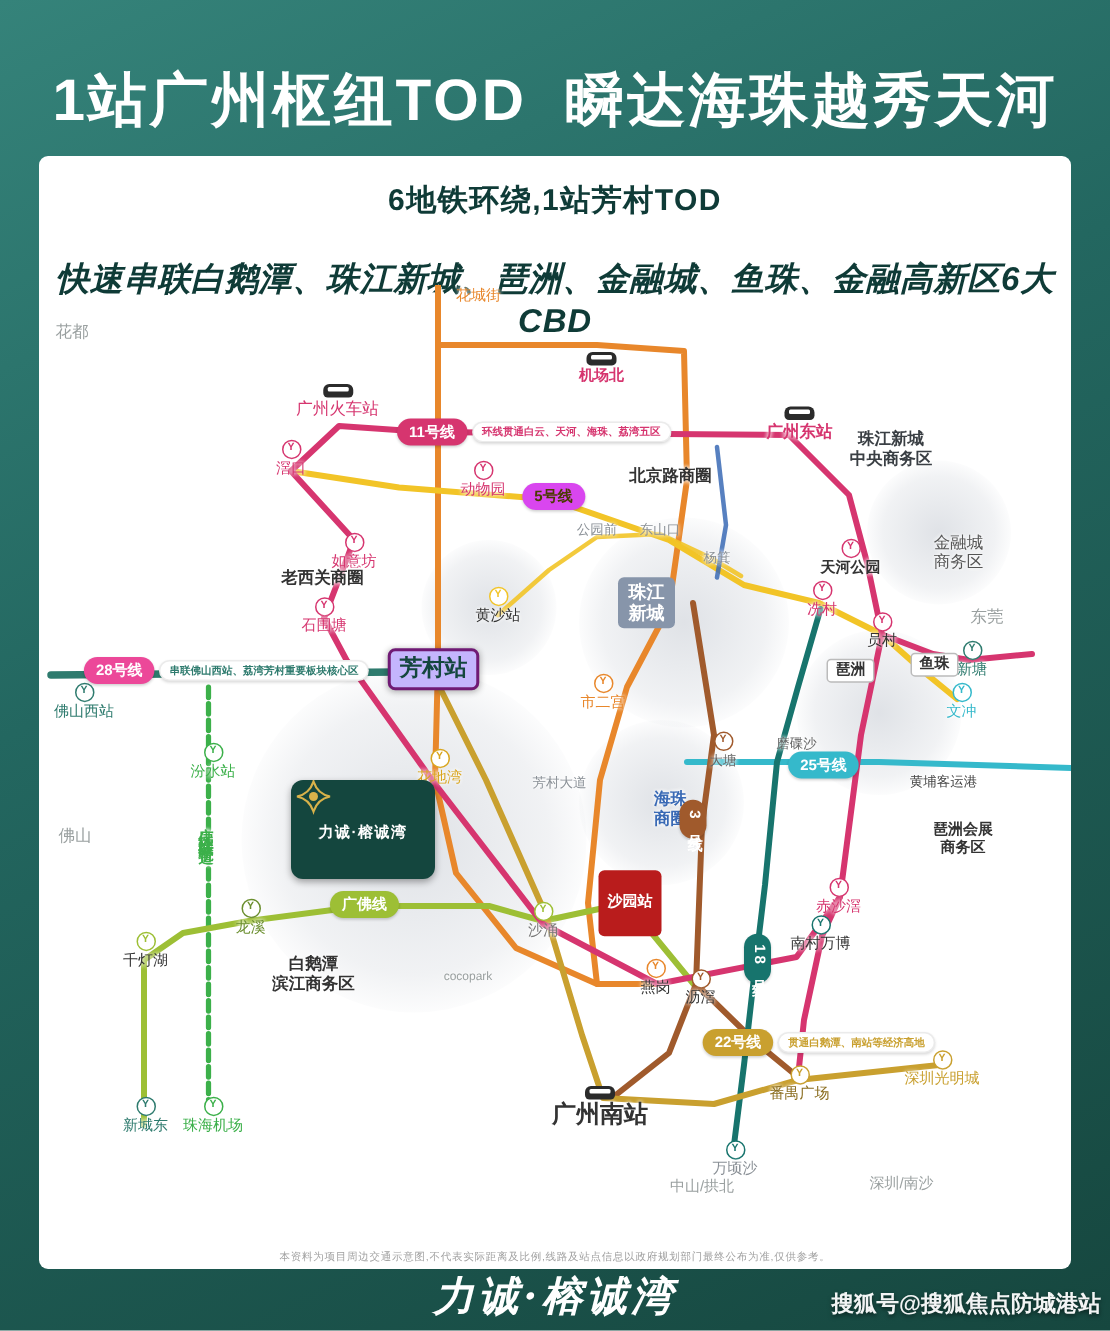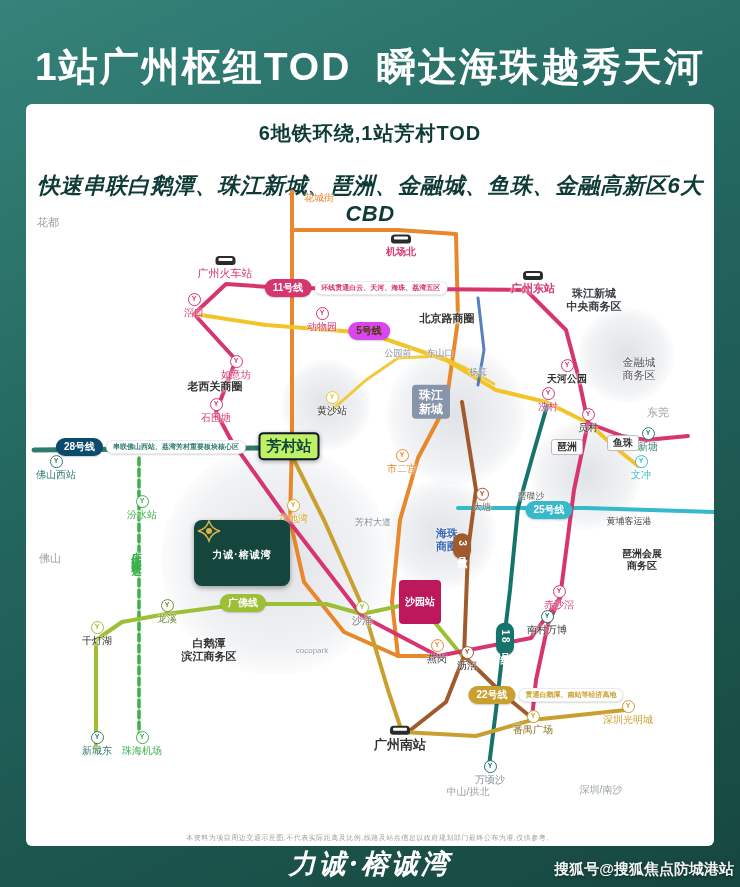--- a/index.html
+++ b/index.html
@@ -34,22 +34,22 @@
     width:11px;height:11px;border:1.5px solid currentColor;border-radius:50%;
     font-size:7px;font-weight:700;margin-bottom:1px;background:#fff;text-shadow:none;
   }
   .train-icon{display:inline-block;width:20px;height:9px;background:#2b2b2b;
     border-radius:4px 4px 3px 3px;position:relative;margin-bottom:2px;}
   .train-icon::before{content:"";position:absolute;left:3px;top:2px;right:3px;height:3px;
     background:#fff;border-radius:1px;}
   .station.vert .st-line{writing-mode:vertical-rl;letter-spacing:2px;}
   .pill-slate{background:#8795aa;color:#fff !important;padding:3px 7px;border-radius:4px;text-shadow:none;}
   .pill-light{background:#fff;border:1px solid #bbb;padding:1px 5px;border-radius:3px;text-shadow:none;}
-  .pill-brown{background:#be185d;color:#fff !important;padding:16px 6px;border-radius:4px;text-shadow:none;font-family:Liberation Serif, serif;}
-  .pill-major{background:#bef264;border:2px solid #0f172a;padding:3px 6px;border-radius:5px;
+  .pill-brown{background:#b91c1c;color:#fff !important;padding:16px 6px;border-radius:4px;text-shadow:none;font-family:Liberation Serif, serif;}
+  .pill-major{background:#c4b5fd;border:2px solid #701a75;padding:3px 6px;border-radius:5px;
     box-shadow:0 1px 4px rgba(0,0,0,.3);z-index:6;text-shadow:none;}
   .badge{position:absolute;transform:translate(-50%,-50%);display:flex;align-items:center;gap:3px;z-index:4;}
   .badge-name{padding:2px 8px;border-radius:10px;font-size:10px;font-weight:700;white-space:nowrap;
     box-shadow:0 1px 2px rgba(0,0,0,.2);}
   .badge-desc{background:#fff;padding:1px 6px;border-radius:8px;font-size:7px;font-weight:700;
     white-space:nowrap;border:1px solid rgba(0,0,0,.08);box-shadow:0 1px 2px rgba(0,0,0,.15);}
   .badge.vert .badge-name{writing-mode:vertical-rl;padding:7px 2px;letter-spacing:2px;}
   .landmark{
     position:absolute;left:168px;top:330px;width:96px;height:66px;z-index:5;
     background:#14463e;border-radius:8px;display:flex;flex-direction:column;
@@ -303,21 +303,21 @@
           <span class="st-line">沥滘</span>
         </div>
         <div class="station" style="left: 71px; top: 554px; color: rgb(46, 123, 110); font-size: 10px;">
           <span class="metro-icon">Y</span>
           <span class="st-line">新城东</span>
         </div>
         <div class="station" style="left: 116px; top: 554px; color: rgb(60, 176, 74); font-size: 10px;">
           <span class="metro-icon">Y</span>
           <span class="st-line">珠海机场</span>
         </div>
-        <div class="station" style="left: 374px; top: 549px; color: rgb(51, 51, 51); font-size: 13px; font-weight: 700;">
+        <div class="station" style="left: 374px; top: 549px; color: rgb(51, 51, 51); font-size: 16px; font-weight: 700;">
           <span class="train-icon"></span>
           <span class="st-line">广州南站</span>
         </div>
         <div class="station" style="left: 507px; top: 533px; color: rgb(138, 109, 31); font-size: 10px;">
           <span class="metro-icon" style="color: rgb(201, 160, 47);">Y</span>
           <span class="st-line">番禺广场</span>
         </div>
         <div class="station" style="left: 602px; top: 523px; color: rgb(201, 160, 47); font-size: 10px;">
           <span class="metro-icon">Y</span>
           <span class="st-line">深圳光明城</span>
@@ -329,21 +329,21 @@
       </div>
     <div id="badges-layer">
         <div class="badge" style="left: 330px; top: 98px;">
           <span class="badge-name" style="background: rgb(214, 53, 111); color: rgb(255, 255, 255);">11号线</span>
           <span class="badge-desc" style="color: rgb(214, 53, 111);">环线贯通白云、天河、海珠、荔湾五区</span>
         </div>
         <div class="badge" style="left: 343px; top: 141px;">
           <span class="badge-name" style="background: #d946ef; color: rgb(74, 59, 0);">5号线</span>
         </div>
         <div class="badge" style="left: 125px; top: 257px;">
-          <span class="badge-name" style="background: #0c4a6e; color: rgb(255, 255, 255);">28号线</span>
+          <span class="badge-name" style="background: #ec4899; color: rgb(255, 255, 255);">28号线</span>
           <span class="badge-desc" style="color: rgb(46, 123, 110);">串联佛山西站、荔湾芳村重要板块核心区</span>
         </div>
         <div class="badge" style="left: 217px; top: 413px;">
           <span class="badge-name" style="background: rgb(157, 191, 53); color: rgb(255, 255, 255);">广佛线</span>
         </div>
         <div class="badge" style="left: 503px; top: 320px; margin-left: 20px;">
           <span class="badge-name" style="background: rgb(53, 185, 203); color: rgb(255, 255, 255);">25号线</span>
         </div>
         <div class="badge vert" style="left: 436px; top: 356px;">
           <span class="badge-name" style="background: rgb(160, 90, 44); color: rgb(255, 255, 255);">3号线</span>

